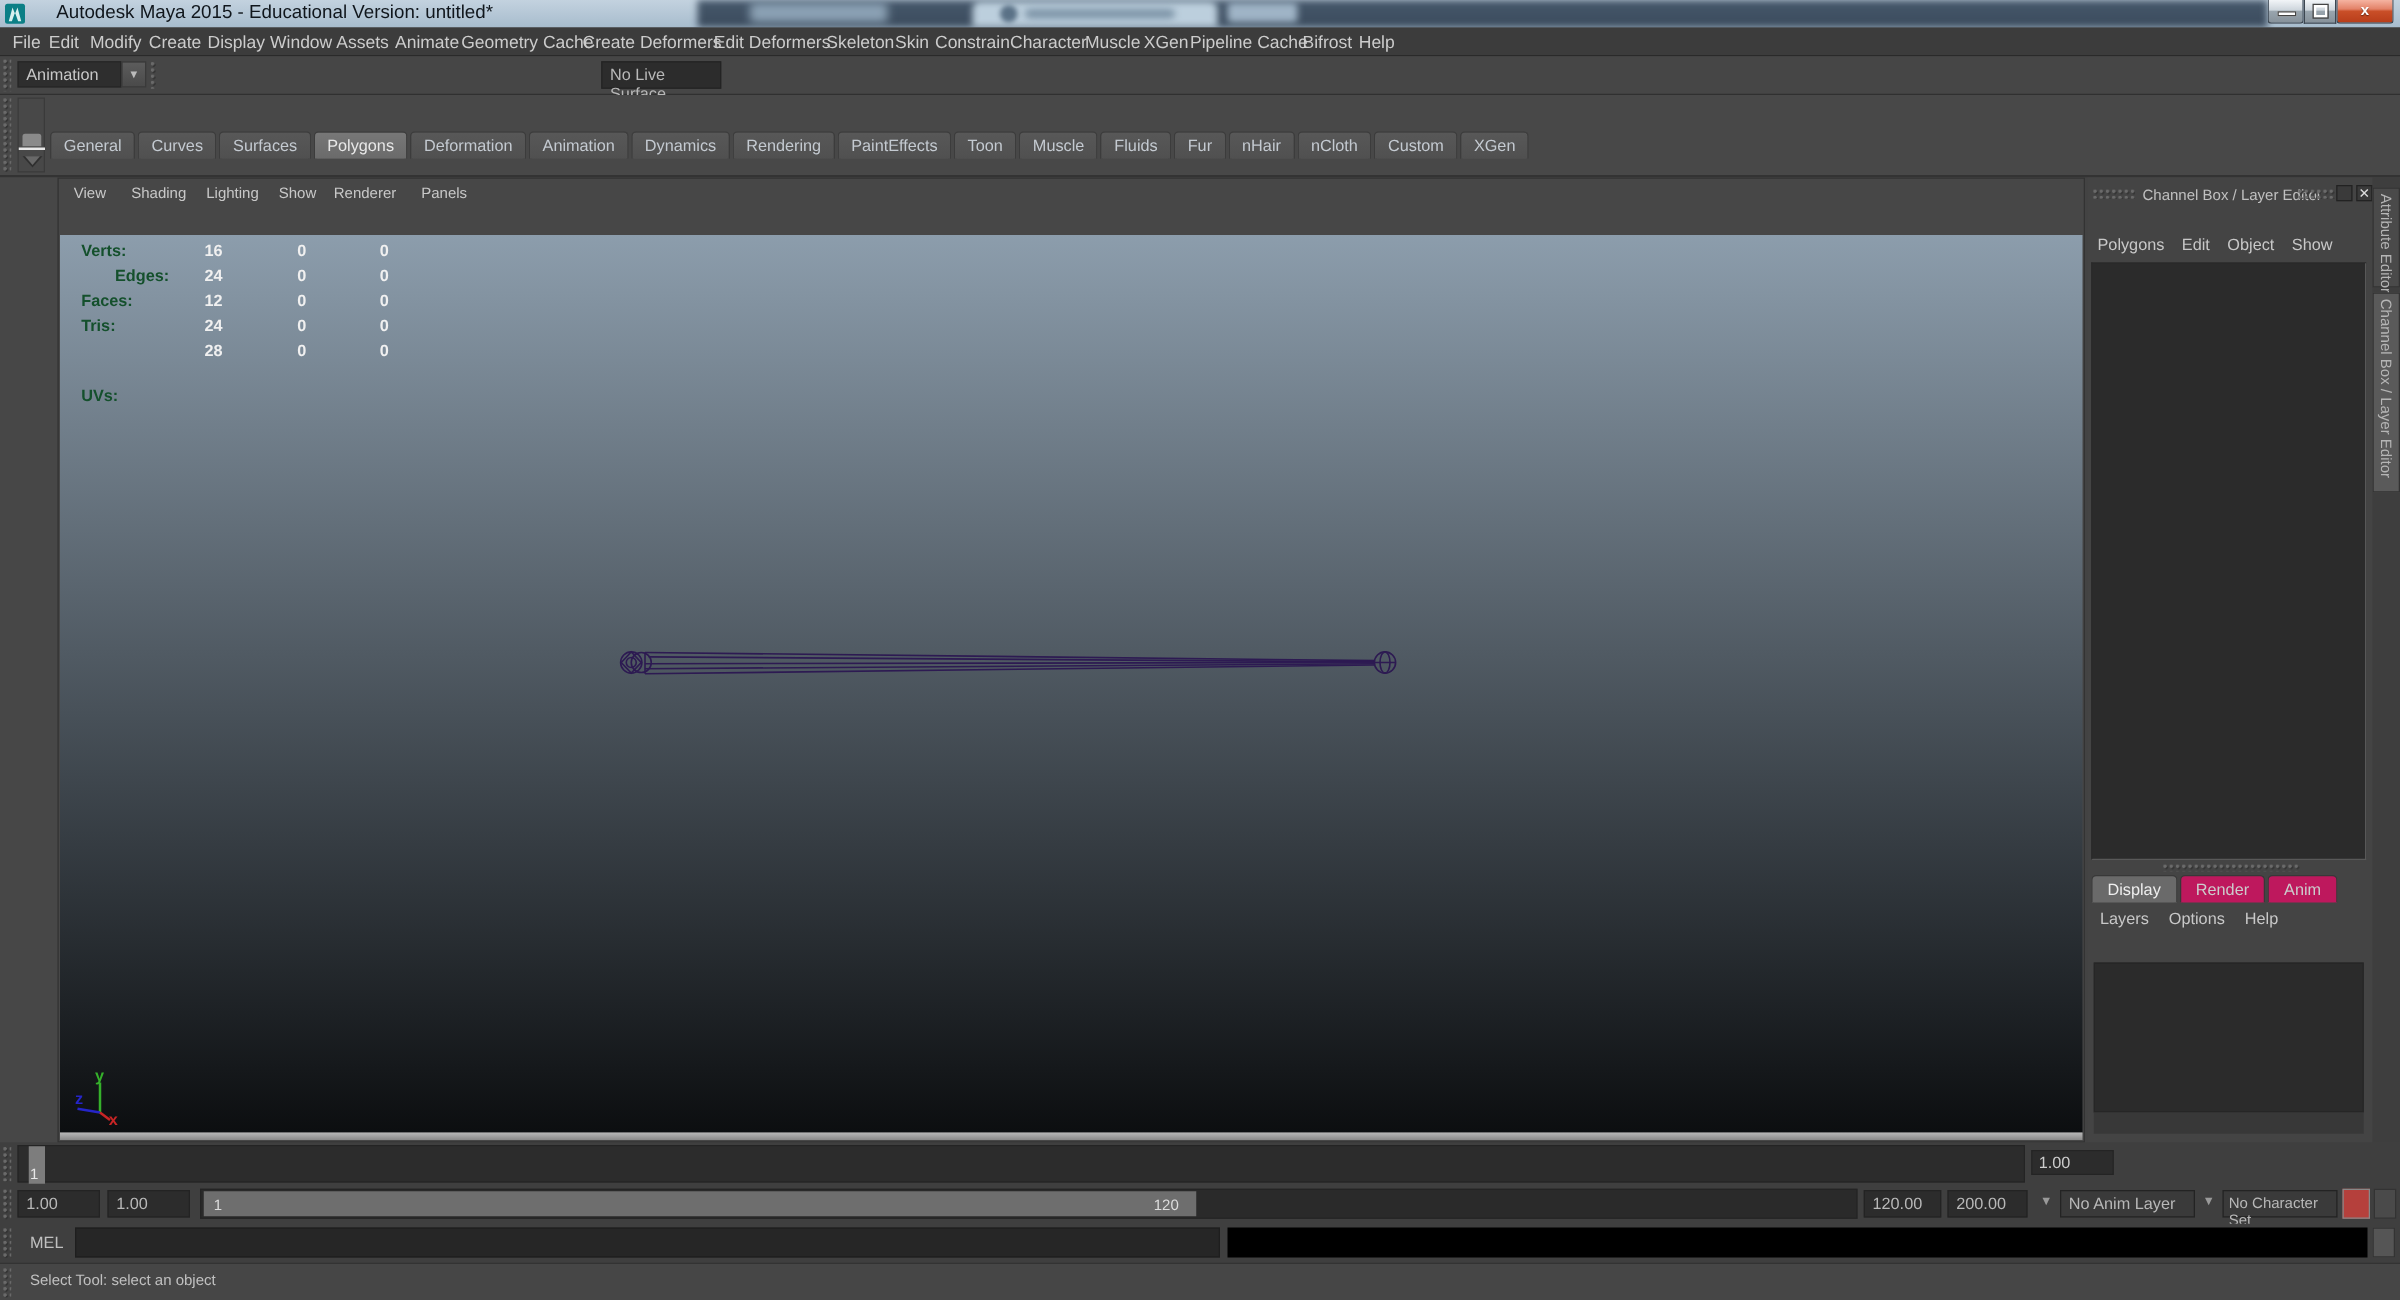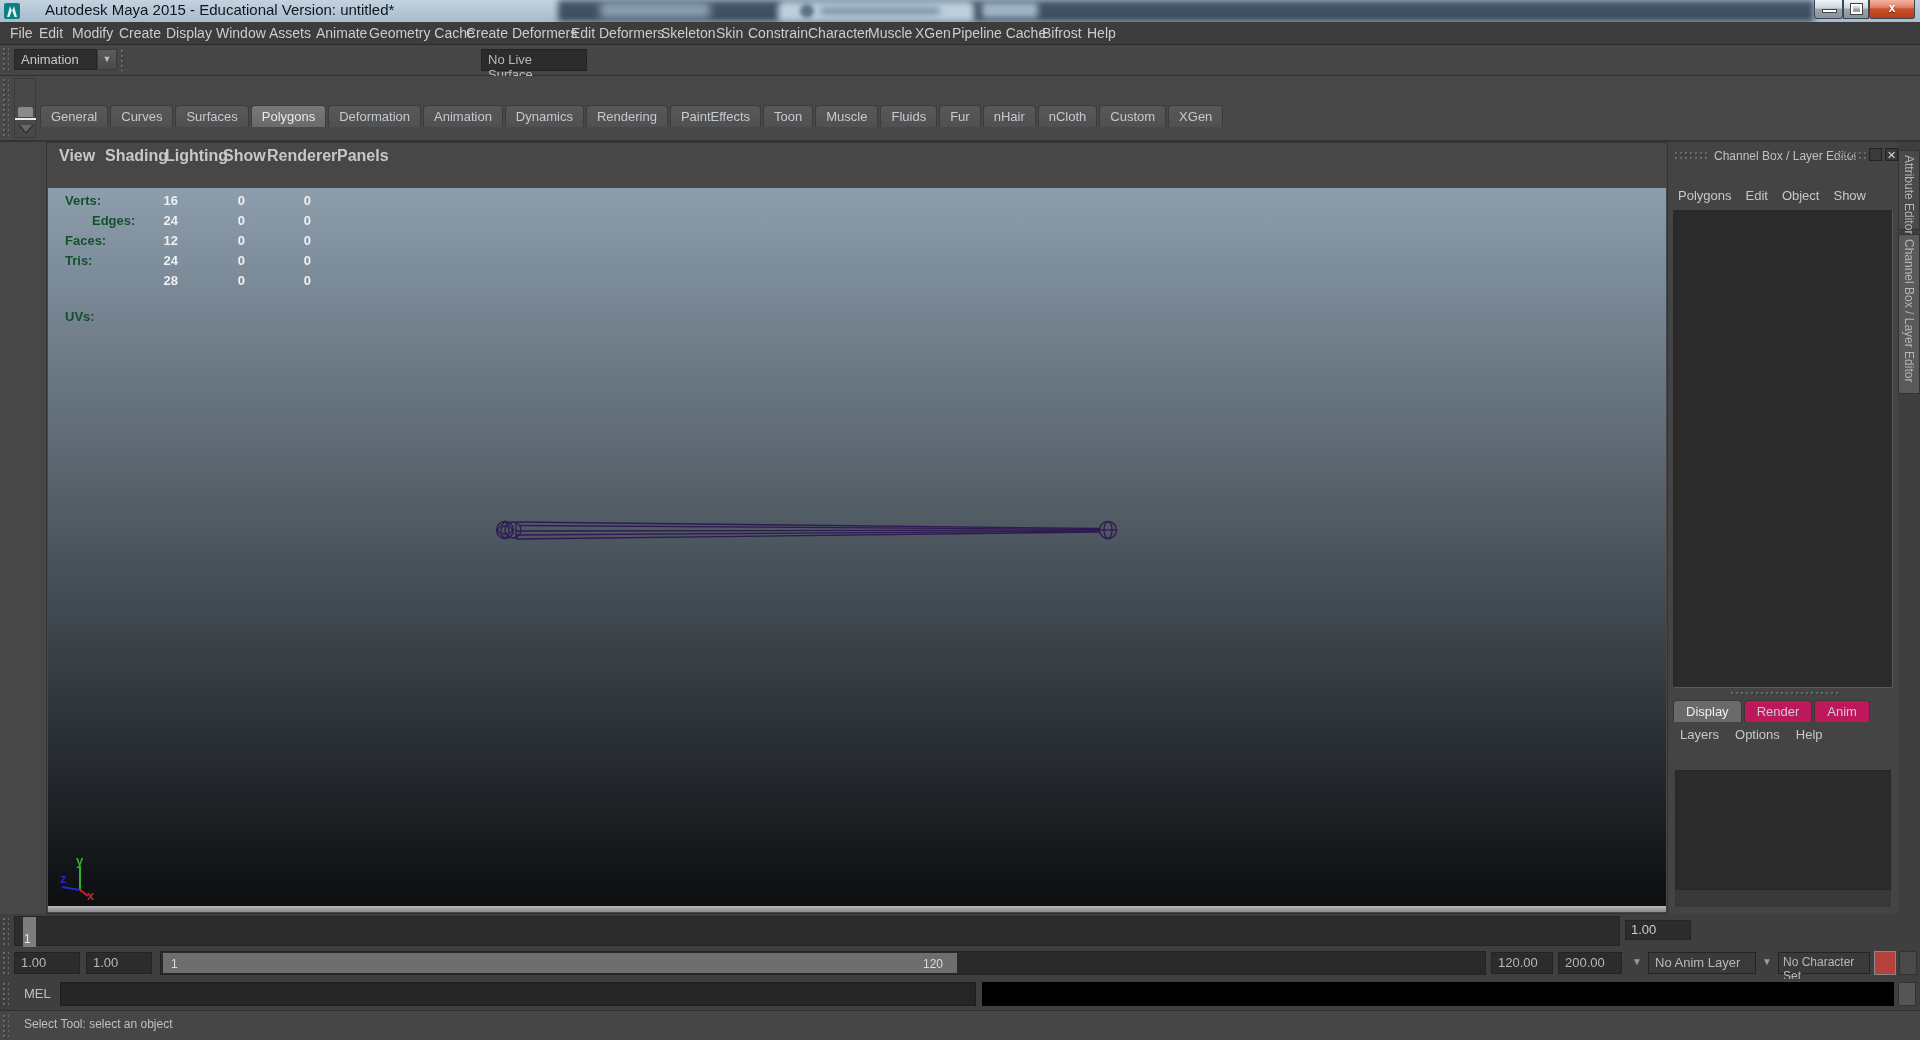--- a/index.html
+++ b/index.html
@@ -41,21 +41,21 @@
 #shelficons { position:absolute; left:42px; top:25px; height:38px; display:flex; }
 #shelfleft { position:absolute; left:14px; top:2px; width:22px; height:60px; border:1px solid #3a3a3a; }
 #shelfleft .minitab { position:absolute; left:3px; top:28px; width:15px; height:10px; background:#8a8a8a; border-radius:2px 2px 0 0; }
 #shelfleft .line { position:absolute; left:0px; top:39px; width:21px; height:2px; background:#e8e8e8; }
 #shelfleft .tri { position:absolute; left:3px; top:46px; width:0; height:0; border-left:8px solid transparent; border-right:8px solid transparent; border-top:9px solid #2f2f2f; }
 #shelfleft .tri2 { position:absolute; left:5px; top:46px; width:0; height:0; border-left:6px solid transparent; border-right:6px solid transparent; border-top:7px solid #686868; }
 
 #main { left:0; top:142px; width:1920px; height:772px; background:#434343; }
 #toolbox { position:absolute; left:0; top:0; width:46px; height:772px; background:#474747; }
 #viewpanel { position:absolute; left:46px; top:0; width:1622px; height:772px; background:#474747; border:1px solid #333; }
-#vpmenus { position:absolute; left:0; top:0; width:100%; height:22px; color:#c8c8c8; font-size:16px;font-weight:bold; }
+#vpmenus { position:absolute; left:0; top:0; width:100%; height:22px; color:#c8c8c8; font-size:12px; }
 #vpmenus span { position:absolute; top:4px; }
 #vpicons { position:absolute; left:0; top:22px; width:100%; height:22px; }
 #viewport { position:absolute; left:1px; top:45px; width:1618px; height:718px; background:linear-gradient(#8c9dac, #0c0e10); }
 #vpbottom { position:absolute; left:1px; top:763px; width:1618px; height:6px; background:linear-gradient(#b8b8b8,#888); }
 .hudlabel { position:absolute; color:#14502c; font-weight:bold; font-size:13px; }
 .hudval { position:absolute; color:#f0f0f0; font-weight:bold; font-size:13px; text-align:right; width:40px; }
 #persp { position:absolute; left:829px; top:750px; color:#1f8f4a; font-size:13px; font-family:"Liberation Mono",monospace; font-weight:bold; }
 
 #channelbox { position:absolute; left:1670px; top:0; width:228px; height:772px; background:#444; }
 #cbheader { position:absolute; left:0; top:3px; width:100%; height:20px; color:#c0c0c0; font-size:12px; }
@@ -141,21 +141,21 @@
     <span style="left:1042px">Bifrost</span>
       <span style="left:1087px">Help</span>
   </div>
 
   <div id="statusline" class="abs">
     <div class="grip" style="left:2px;top:2px;height:26px;"></div>
     <div class="ddown" style="left:14px;top:4px;width:83px;height:21px;">Animation</div>
     <div class="sbtn" style="left:97px;top:4px;width:20px;height:21px;font-size:9px;text-align:center;line-height:19px;">▼</div>
     <div class="grip" style="left:120px;top:4px;height:22px;width:5px;"></div>
     <div id="sl-icons"></div>
-    <div class="field" style="left:481px;top:4px;width:106px;height:22px;padding:2px 6px;">No Live Surface</div>
+    <div class="field" style="left:481px;top:4px;width:96px;height:22px;padding:2px 6px;">No Live Surface</div>
     <div id="sl-right"></div>
   </div>
 
   <div id="shelf" class="abs">
     <div class="grip" style="left:2px;top:2px;height:60px;"></div>
     <div id="shelfleft">
         <div class="minitab"></div>
         <div class="line"></div>
         <div class="tri"></div>
         <div class="tri2"></div>

